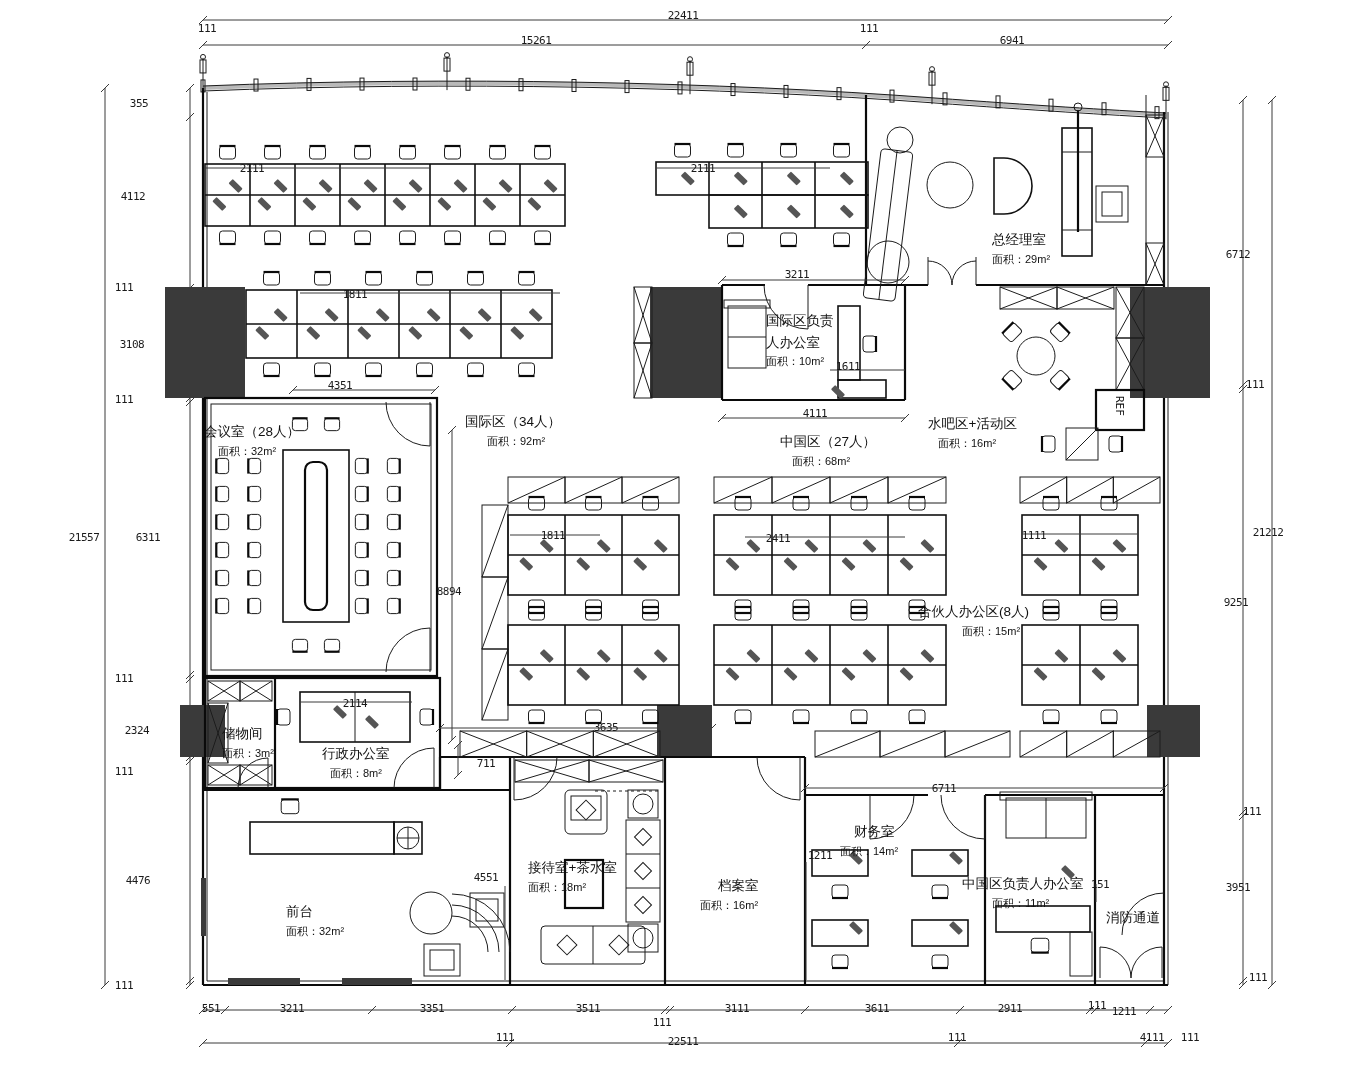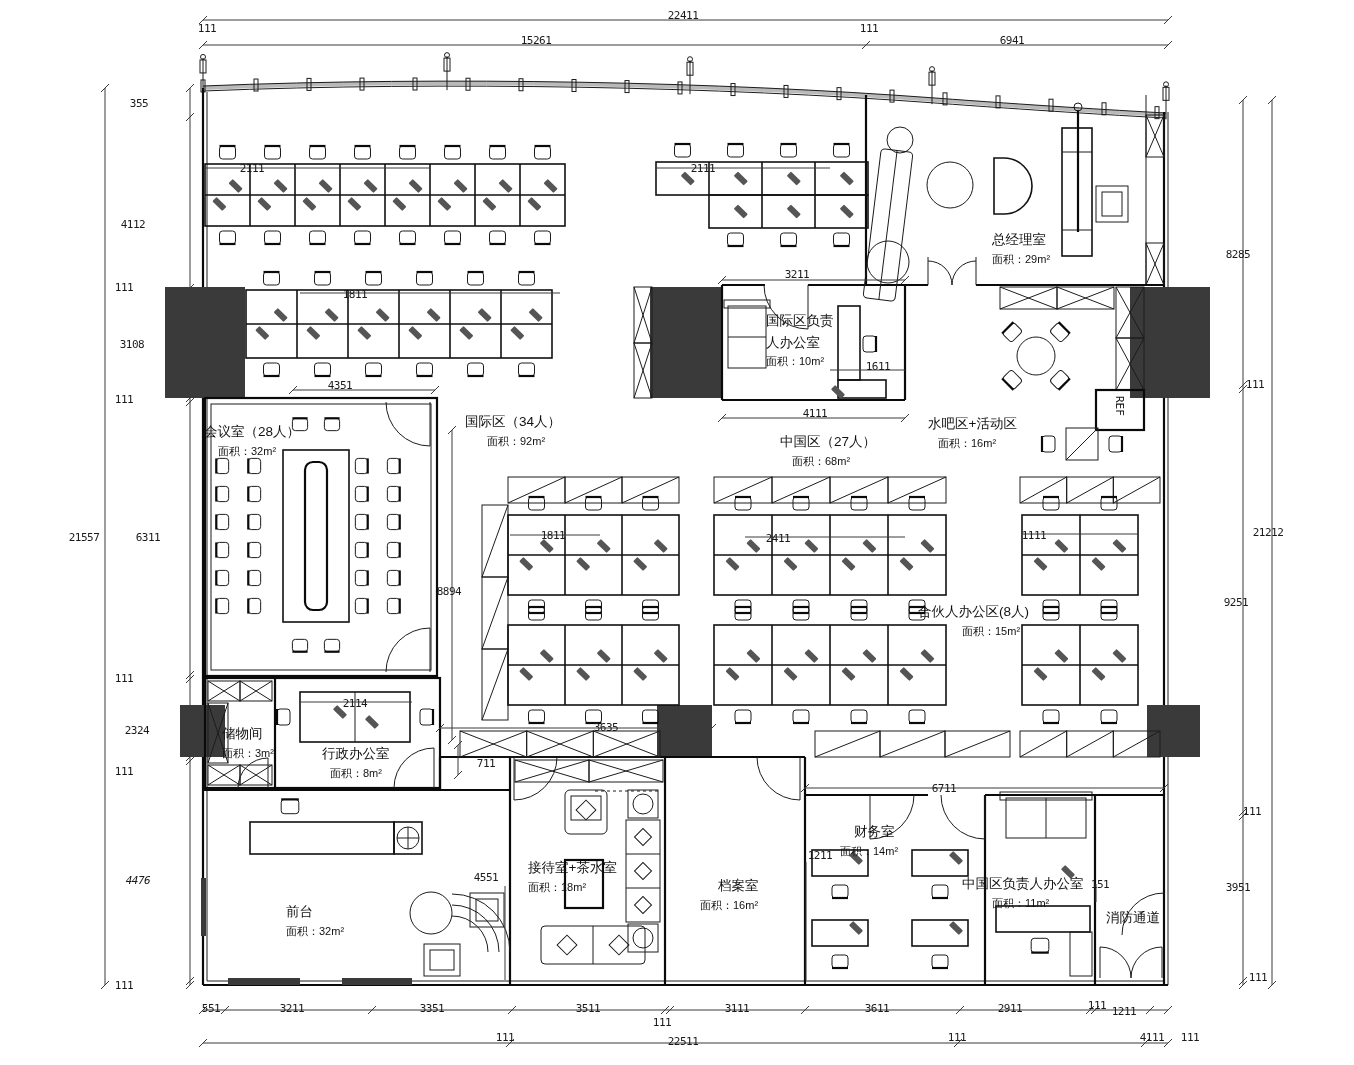--- a/index.html
+++ b/index.html
@@ -791,32 +791,32 @@
 
   <div class="ref-label" style="left:1126px;top:396px">REF</div>
 
   <div id="dim-layer">
       <span class="dim" style="left: 683px; top: 9px;">22411</span>
       <span class="dim" style="left: 207px; top: 22px;">111</span>
       <span class="dim" style="left: 869px; top: 22px;">111</span>
       <span class="dim" style="left: 536px; top: 34px;">15261</span>
       <span class="dim" style="left: 1012px; top: 34px;">6941</span>
       <span class="dim" style="left: 139px; top: 97px;">355</span>
-      <span class="dim" style="left: 133px; top: 190px; margin-top: 28px;">4112</span>
+      <span class="dim" style="left: 133px; top: 190px;">4112</span>
       <span class="dim" style="left: 124px; top: 281px;">111</span>
       <span class="dim" style="left: 132px; top: 338px;">3108</span>
       <span class="dim" style="left: 124px; top: 393px;">111</span>
       <span class="dim" style="left: 84px; top: 531px;">21557</span>
       <span class="dim" style="left: 148px; top: 531px;">6311</span>
       <span class="dim" style="left: 124px; top: 672px;">111</span>
       <span class="dim" style="left: 137px; top: 724px;">2324</span>
       <span class="dim" style="left: 124px; top: 765px;">111</span>
-      <span class="dim" style="left: 138px; top: 874px; font-style: italic;">4476</span>
+      <span class="dim" style="left: 138px; top: 874px;">4476</span>
       <span class="dim" style="left: 124px; top: 979px;">111</span>
-      <span class="dim" style="left: 1238px; top: 248px;">8285</span>
+      <span class="dim" style="left: 1238px; top: 248px;">6712</span>
       <span class="dim" style="left: 1255px; top: 378px;">111</span>
       <span class="dim" style="left: 1268px; top: 526px;">21212</span>
       <span class="dim" style="left: 1236px; top: 596px;">9251</span>
       <span class="dim" style="left: 1252px; top: 805px;">111</span>
       <span class="dim" style="left: 1238px; top: 881px;">3951</span>
       <span class="dim" style="left: 1258px; top: 971px;">111</span>
       <span class="dim" style="left: 211px; top: 1002px;">551</span>
       <span class="dim" style="left: 292px; top: 1002px;">3211</span>
       <span class="dim" style="left: 432px; top: 1002px;">3351</span>
       <span class="dim" style="left: 588px; top: 1002px;">3511</span>
@@ -828,21 +828,21 @@
       <span class="dim" style="left: 1124px; top: 1005px;">1211</span>
       <span class="dim" style="left: 505px; top: 1031px;">111</span>
       <span class="dim" style="left: 683px; top: 1035px;">22511</span>
       <span class="dim" style="left: 957px; top: 1031px;">111</span>
       <span class="dim" style="left: 1152px; top: 1031px;">4111</span>
       <span class="dim" style="left: 1190px; top: 1031px;">111</span>
       <span class="dim" style="left: 252px; top: 162px;">2111</span>
       <span class="dim" style="left: 703px; top: 162px;">2111</span>
       <span class="dim" style="left: 355px; top: 288px;">1811</span>
       <span class="dim" style="left: 797px; top: 268px;">3211</span>
-      <span class="dim" style="left: 878px; top: 360px;">1611</span>
+      <span class="dim" style="left: 848px; top: 360px;">1611</span>
       <span class="dim" style="left: 815px; top: 407px;">4111</span>
       <span class="dim" style="left: 340px; top: 379px;">4351</span>
       <span class="dim" style="left: 449px; top: 585px;">8894</span>
       <span class="dim" style="left: 553px; top: 529px;">1811</span>
       <span class="dim" style="left: 778px; top: 532px;">2411</span>
       <span class="dim" style="left: 1034px; top: 529px;">1111</span>
       <span class="dim" style="left: 606px; top: 721px;">3635</span>
       <span class="dim" style="left: 486px; top: 757px;">711</span>
       <span class="dim" style="left: 355px; top: 697px;">2114</span>
       <span class="dim" style="left: 486px; top: 871px;">4551</span>

